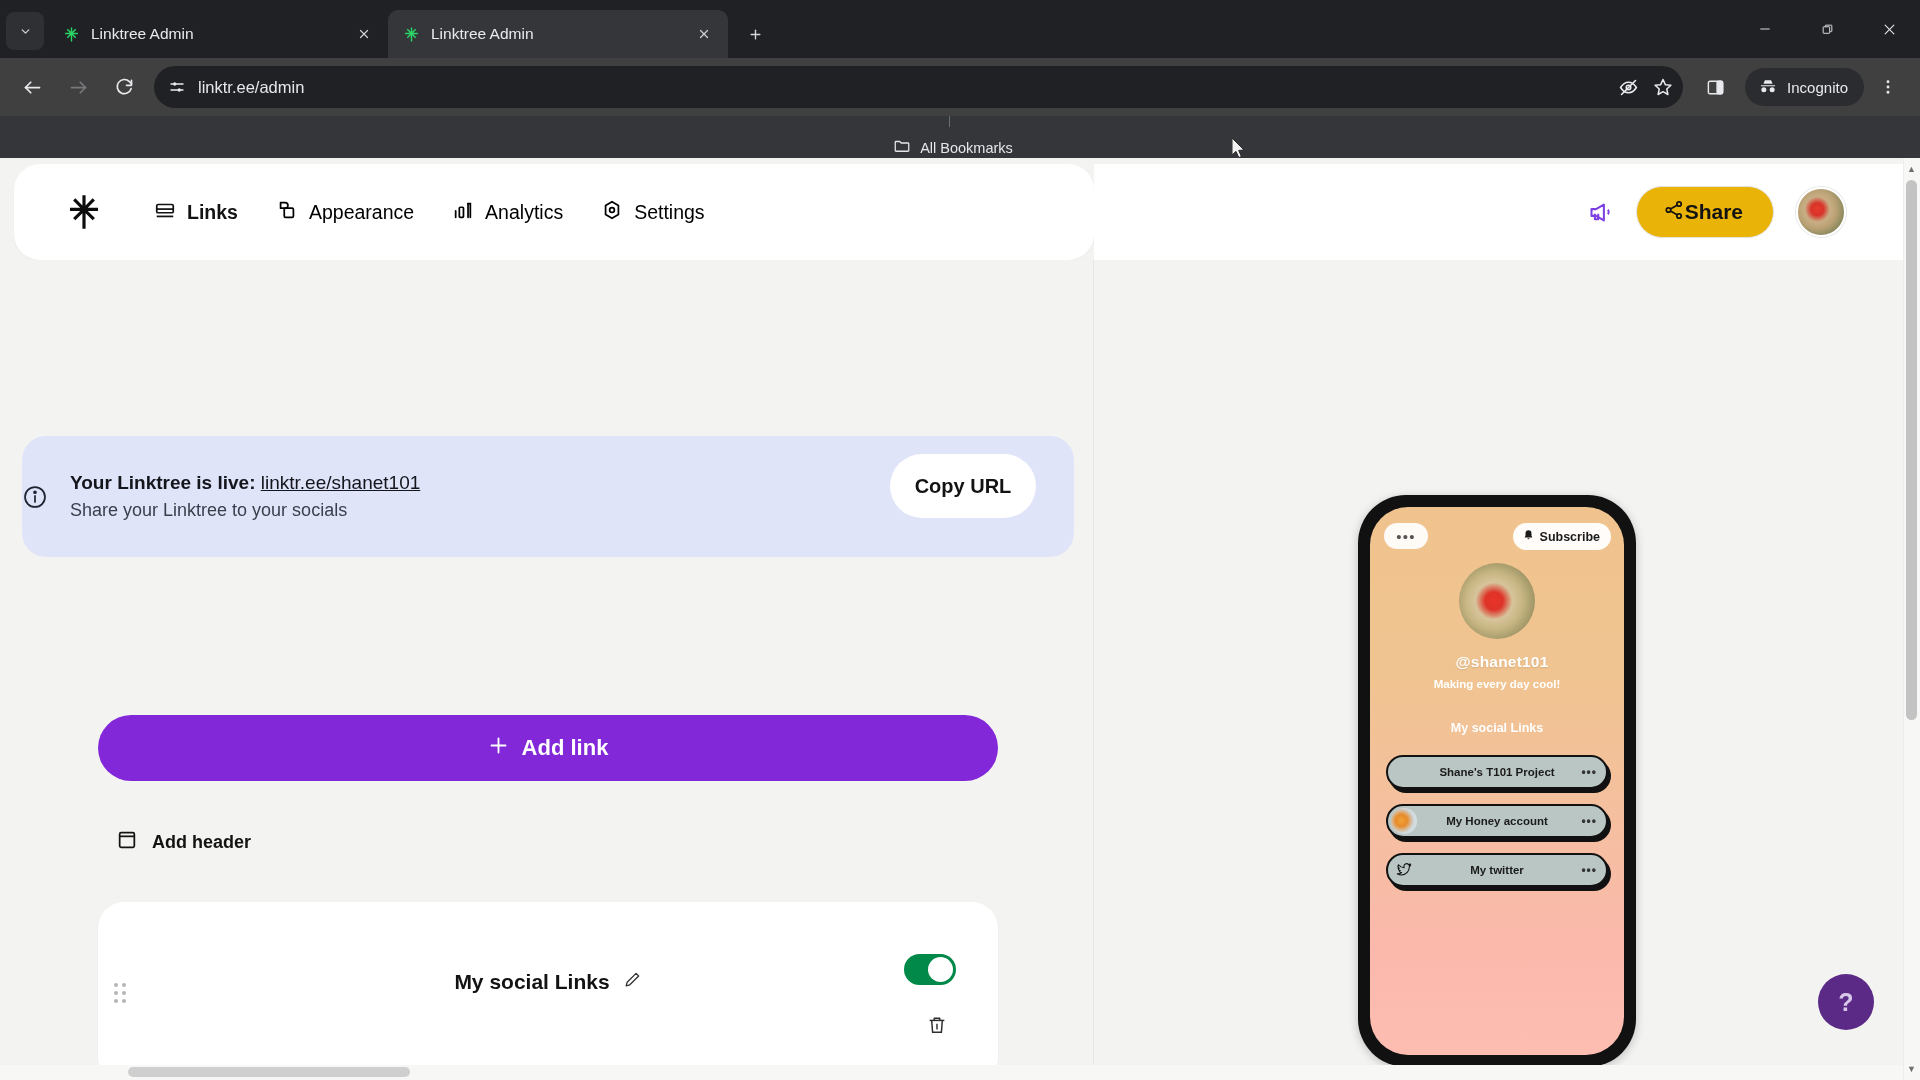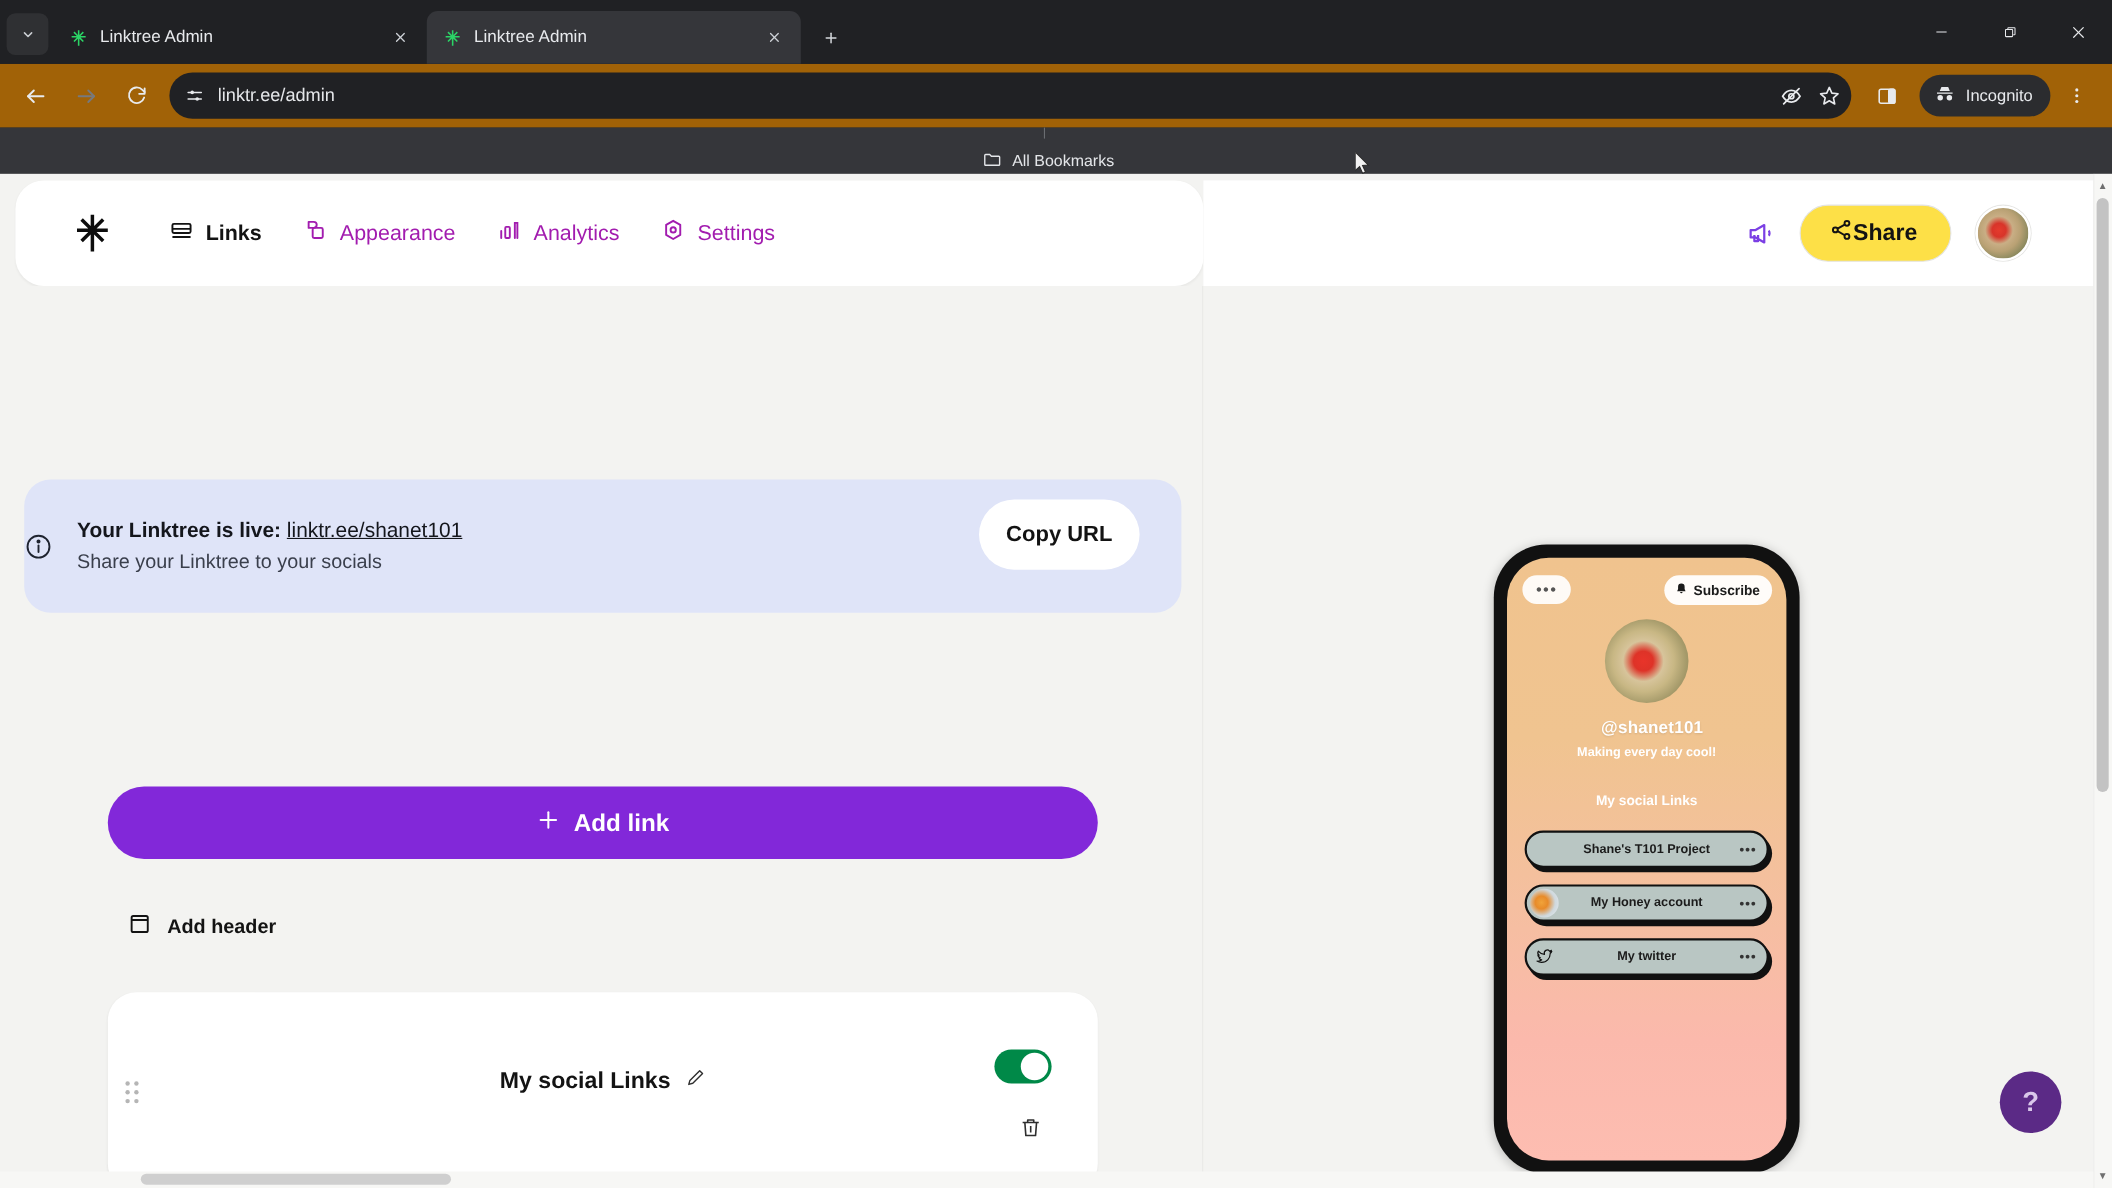--- a/index.html
+++ b/index.html
@@ -48,21 +48,21 @@
   }
   .winctrls {
     position: absolute; right: 0; top: 0; height: 58px; display: flex; align-items: center;
   }
   .winbtn {
     width: 62px; height: 58px; display: flex; align-items: center; justify-content: center;
     color: #e8eaed;
   }
 
   .toolbar {
-    height: 58px; background: #a16207; display: flex; align-items: center;
+    height: 58px; background: #404040; display: flex; align-items: center;
     padding: 0 10px; gap: 2px;
   }
   .navbtn {
     width: 44px; height: 44px; border-radius: 50%;
     display: flex; align-items: center; justify-content: center; color: #e8eaed; flex:none;
   }
   .navbtn.disabled { color: #77797d; }
   .omnibox {
     flex: 1; height: 42px; background: #202124; border-radius: 21px;
     display: flex; align-items: center; padding: 0 14px; margin: 0 8px 0 6px;
@@ -95,33 +95,33 @@
     position: absolute; left: 14px; top: 6px; width: 1080px; height: 96px;
     background: #ffffff; border-radius: 26px;
     display: flex; align-items: center; padding-left: 50px; gap: 0;
     box-shadow: 0 1px 2px rgba(0,0,0,0.04);
     text-align: center;
   }
   .lt-logo { width: 40px; height: 40px; flex:none; margin-right: 36px; }
   .lt-nav { display: flex; align-items: center; gap: 10px; }
   .lt-navitem {
     display: flex; align-items: center; gap: 11px; padding: 9px 14px;
-    border-radius: 10px; font-size: 19.5px; color: #a21caf;
+    border-radius: 10px; font-size: 19.5px; color: #000000;
   }
   .lt-navitem.active { color: #131313; font-weight: 700; }
   .lt-navitem svg { flex:none; }
 
   .lt-header-right {
     position: absolute; left: 1094px; top: 6px; width: 812px; height: 96px;
     background: #ffffff; display: flex; align-items: center; justify-content: flex-end;
     padding-right: 60px; gap: 22px;
   }
   .megaphone { color: #7b3fe4; display:flex; }
   .share-btn {
-    height: 52px; border-radius: 26px; border: 1.5px solid #e3e3e1; background:#fde047;
+    height: 52px; border-radius: 26px; border: 1.5px solid #e3e3e1; background:#eab308;
     display: flex; align-items: center; padding: 0 30px 0 26px;
     font-size: 21px; font-weight: 700; color: #131313;
   }
   .avatar {
     width: 50px; height: 50px; border-radius: 50%; flex:none; overflow:hidden;
     background: radial-gradient(circle at 42% 44%, #e53b2d 0%, #d8342a 17%, #c9ae85 34%, #b9a174 52%, #8d8a5f 72%, #6e6a45 100%);
     border: 2px solid #fff; box-shadow: 0 0 0 1px #e6e6e4;
   }
 
   

